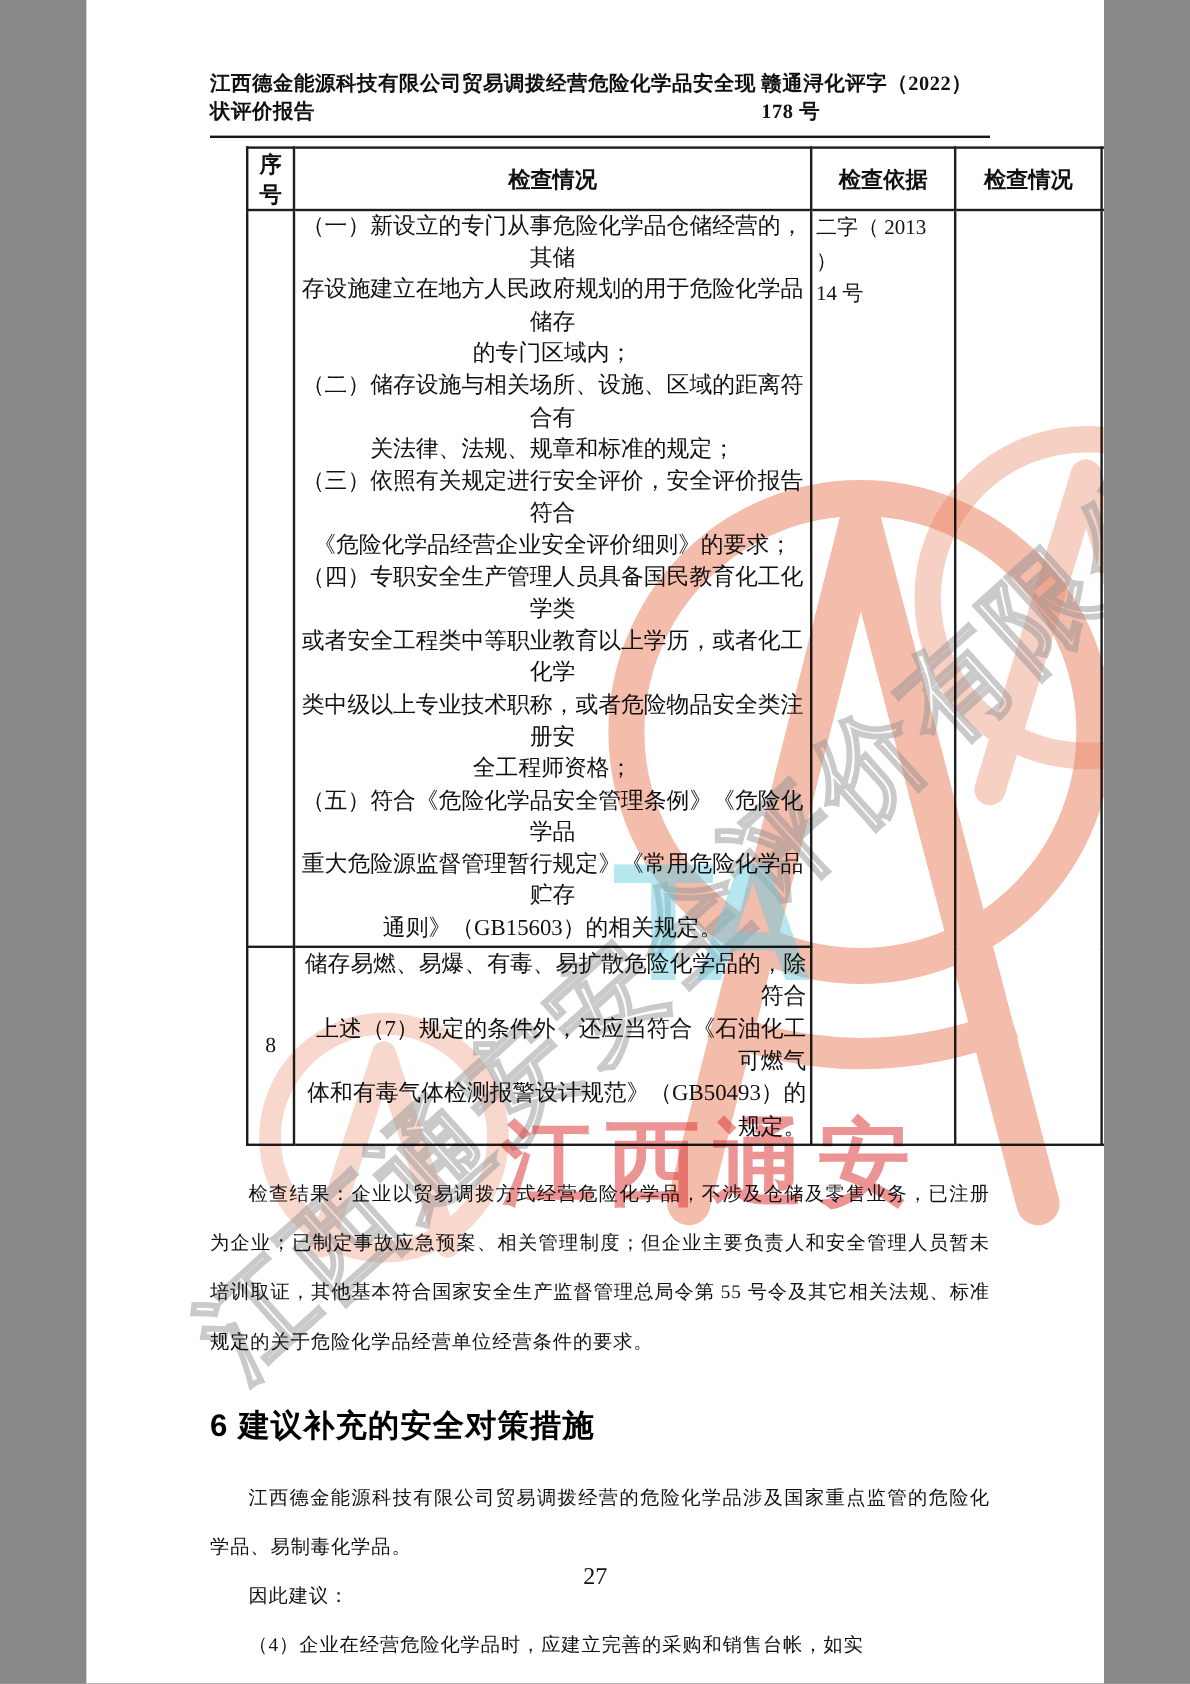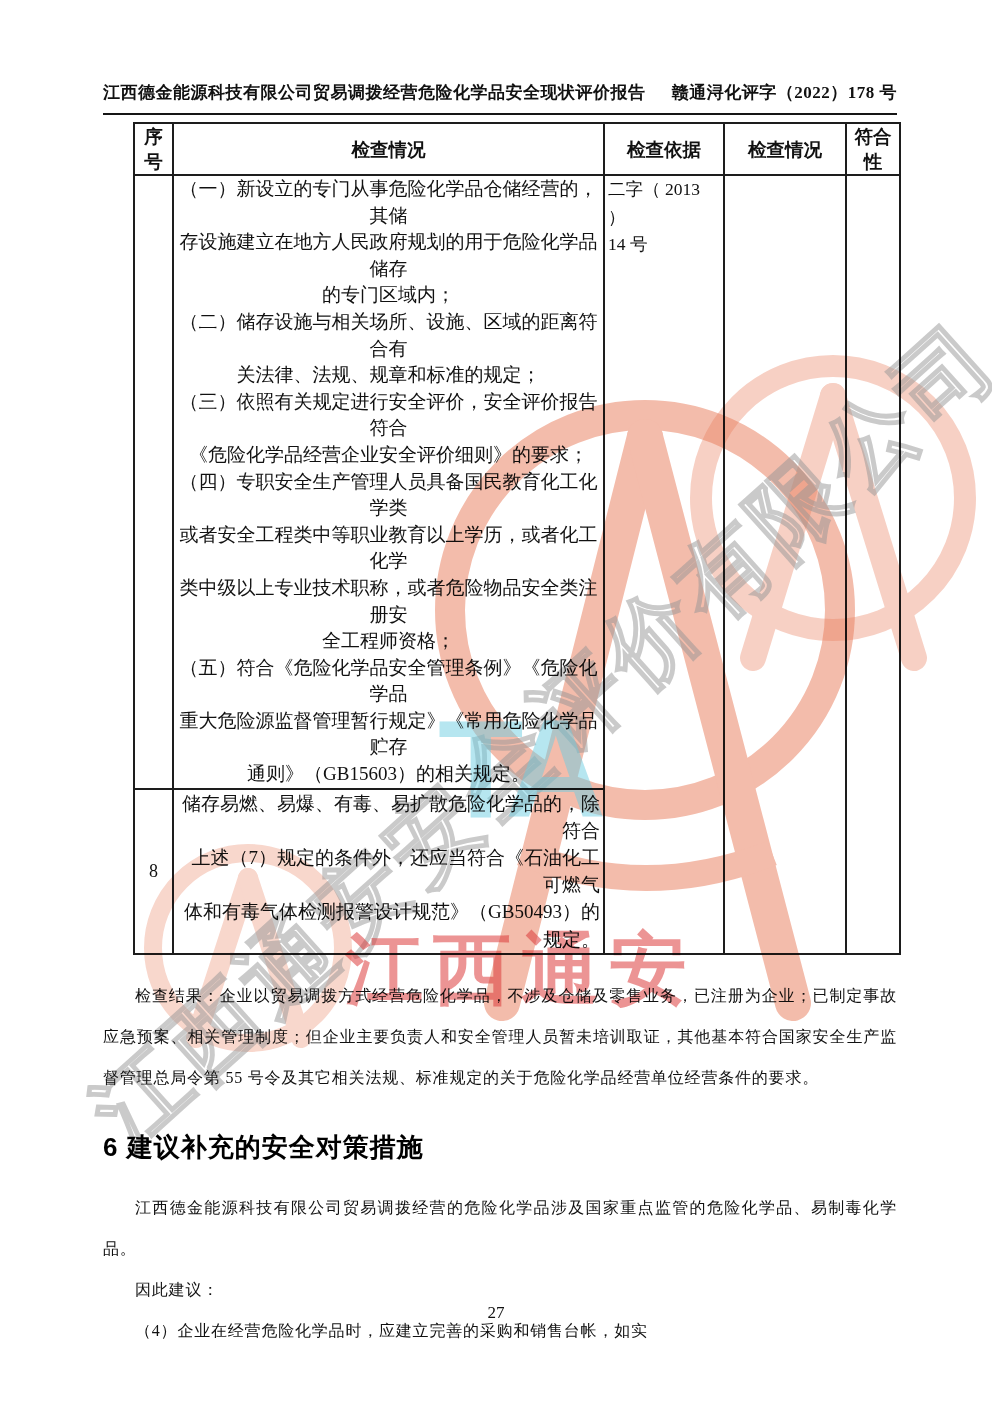--- a/index.html
+++ b/index.html
@@ -1,18 +1,18 @@
 <!DOCTYPE html>
 <html><head>
 <meta charset="utf-8">
 <style>
   html,body{margin:0;padding:0;background:#888;}
   .page{
     position:relative;
-    width:992px;height:1403px;
+    width:848px;height:1403px;
     background:#ffffff;
     margin:0 auto;
     box-sizing:border-box;
     padding:80px 95px 0 103px;
     font-family:"Liberation Serif","DejaVu Serif",serif;
     color:#111;
     overflow:hidden;
   }
   
   .pagehead{
@@ -56,21 +56,21 @@
   }
   p.results{margin-top:20px;}
   h2.sec{
     margin:32px 0 22px 0;
     font-family:"Liberation Sans","DejaVu Sans",sans-serif;
     font-size:26px;font-weight:700;letter-spacing:1px;color:#000;
   }
   
   .pagenum{
     position:absolute;left:0;right:0;top:1303px;
-    text-align:center;font-size:17px;
+    text-align:center;font-size:20px;
   }
   
   .wm{
     position:absolute;inset:0;z-index:3;
     pointer-events:none;
     mix-blend-mode:multiply;
   }
   .wm svg{position:absolute;left:0;top:0;}
   .wm-diag{
     position:absolute;left:545px;top:735px;

